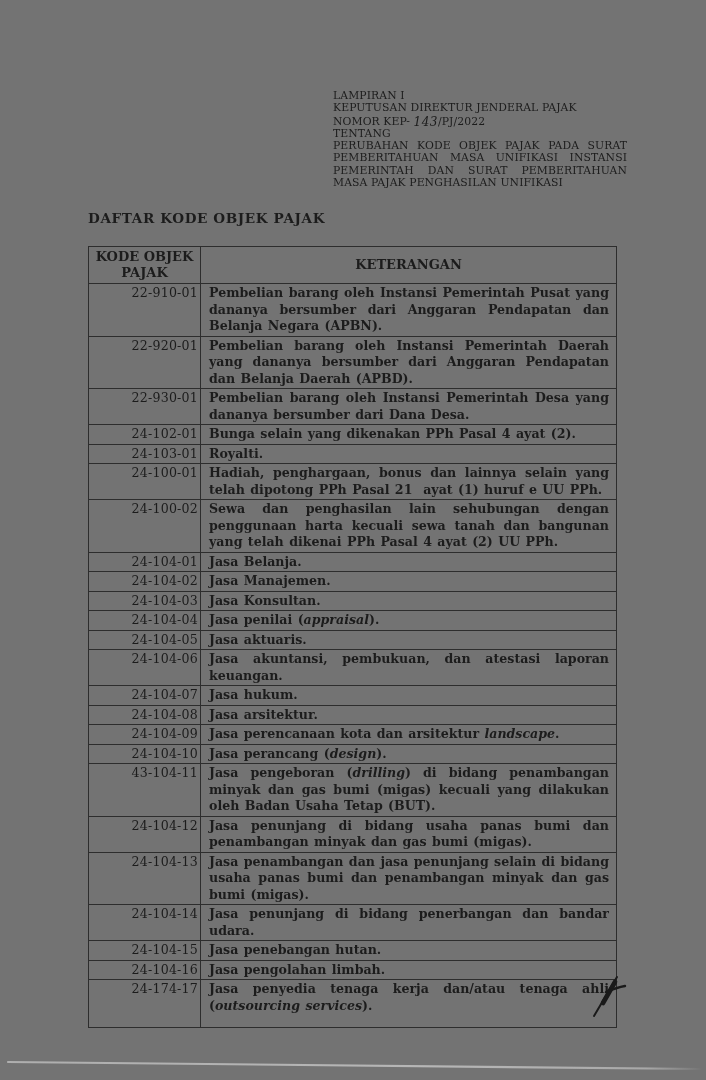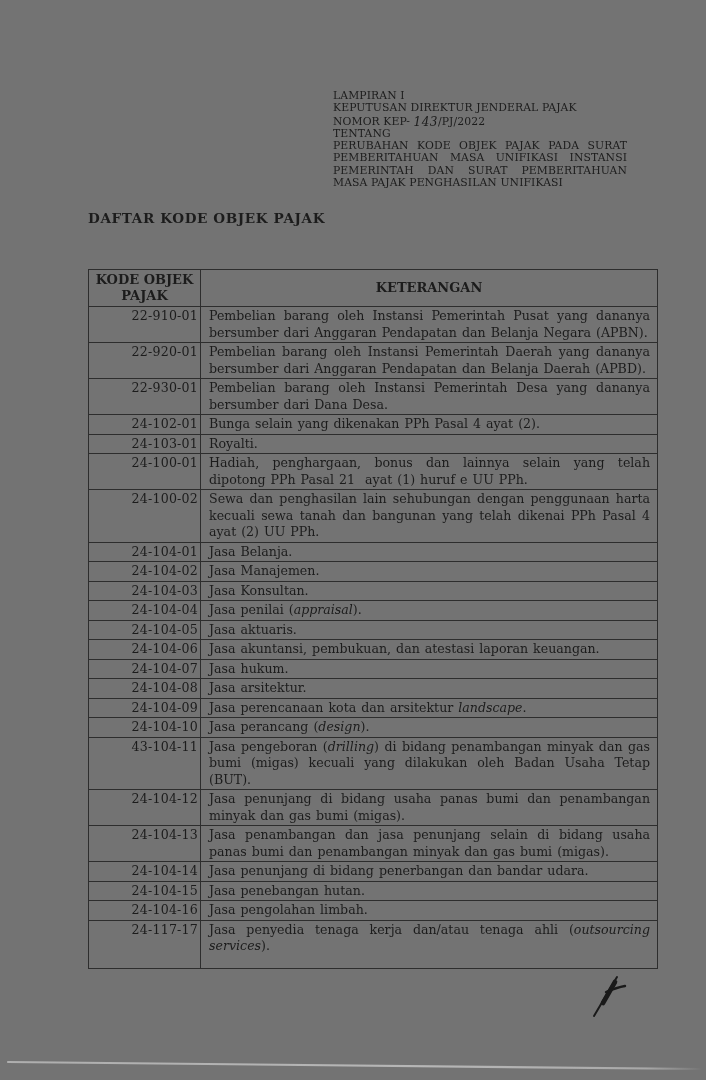--- a/index.html
+++ b/index.html
@@ -20,38 +20,39 @@
     font-style:italic;font-size:12px;letter-spacing:0.5px;
     position:relative;top:1px;
   }
   
   .doc-title{
     position:absolute;left:88px;top:210px;width:529px;
     font-weight:bold;font-size:13.6px;letter-spacing:0.6px;
   }
   
   table.kode-table{
-    position:absolute;left:88px;top:269px;width:570px;
+    position:absolute;left:88px;top:246px;width:529px;
     border-collapse:collapse;table-layout:fixed;
     font-size:12.6px;line-height:16.5px;
   }
   .kode-table th,.kode-table td{
     border:1px solid #2d2d2d;vertical-align:top;
   }
   .kode-table th{
     font-size:13px;font-weight:bold;text-align:center;vertical-align:middle;
     padding:2px 4px;line-height:16px;
   }
   .kode-table col.c1{width:112px;}
   .kode-table td.kode{
     text-align:right;padding:1px 2px 1px 2px;letter-spacing:0.2px;
   }
   .kode-table td.ket{
     text-align:justify;text-align-last:left;padding:1px 7px 1px 8px;
     word-spacing:1px;
+    font-weight:bold;
   }
   .kode-table tr:last-child td{padding-bottom:13px;}
   
   .paraph{position:absolute;left:591px;top:973px;width:38px;height:46px;}
   
   .scanline{position:absolute;left:0;top:1056px;width:706px;height:16px;}
 </style>
 </head>
 <body>
 
@@ -165,21 +166,21 @@
         </tr>
         <tr>
           <td class="kode">24-104-15</td>
           <td class="ket">Jasa penebangan hutan.</td>
         </tr>
         <tr>
           <td class="kode">24-104-16</td>
           <td class="ket">Jasa pengolahan limbah.</td>
         </tr>
         <tr>
-          <td class="kode">24-117-17</td>
+          <td class="kode">24-174-17</td>
           <td class="ket">Jasa penyedia tenaga kerja dan/atau tenaga ahli (<i>outsourcing services</i>).</td>
         </tr>
       </tbody>
   </table>
 
   <svg class="paraph" viewBox="0 0 38 46" aria-hidden="true">
     <path d="M3 43 C 9 33, 20 14, 26 4" stroke="#1a1a1a" stroke-width="2" fill="none" stroke-linecap="round"></path>
     <path d="M12 30 C 16 23, 20 16, 24 9" stroke="#1a1a1a" stroke-width="4.6" fill="none" stroke-linecap="round"></path>
     <path d="M15 19 C 22 16, 28 14, 34 13" stroke="#1a1a1a" stroke-width="2.4" fill="none" stroke-linecap="round"></path>
   </svg>

